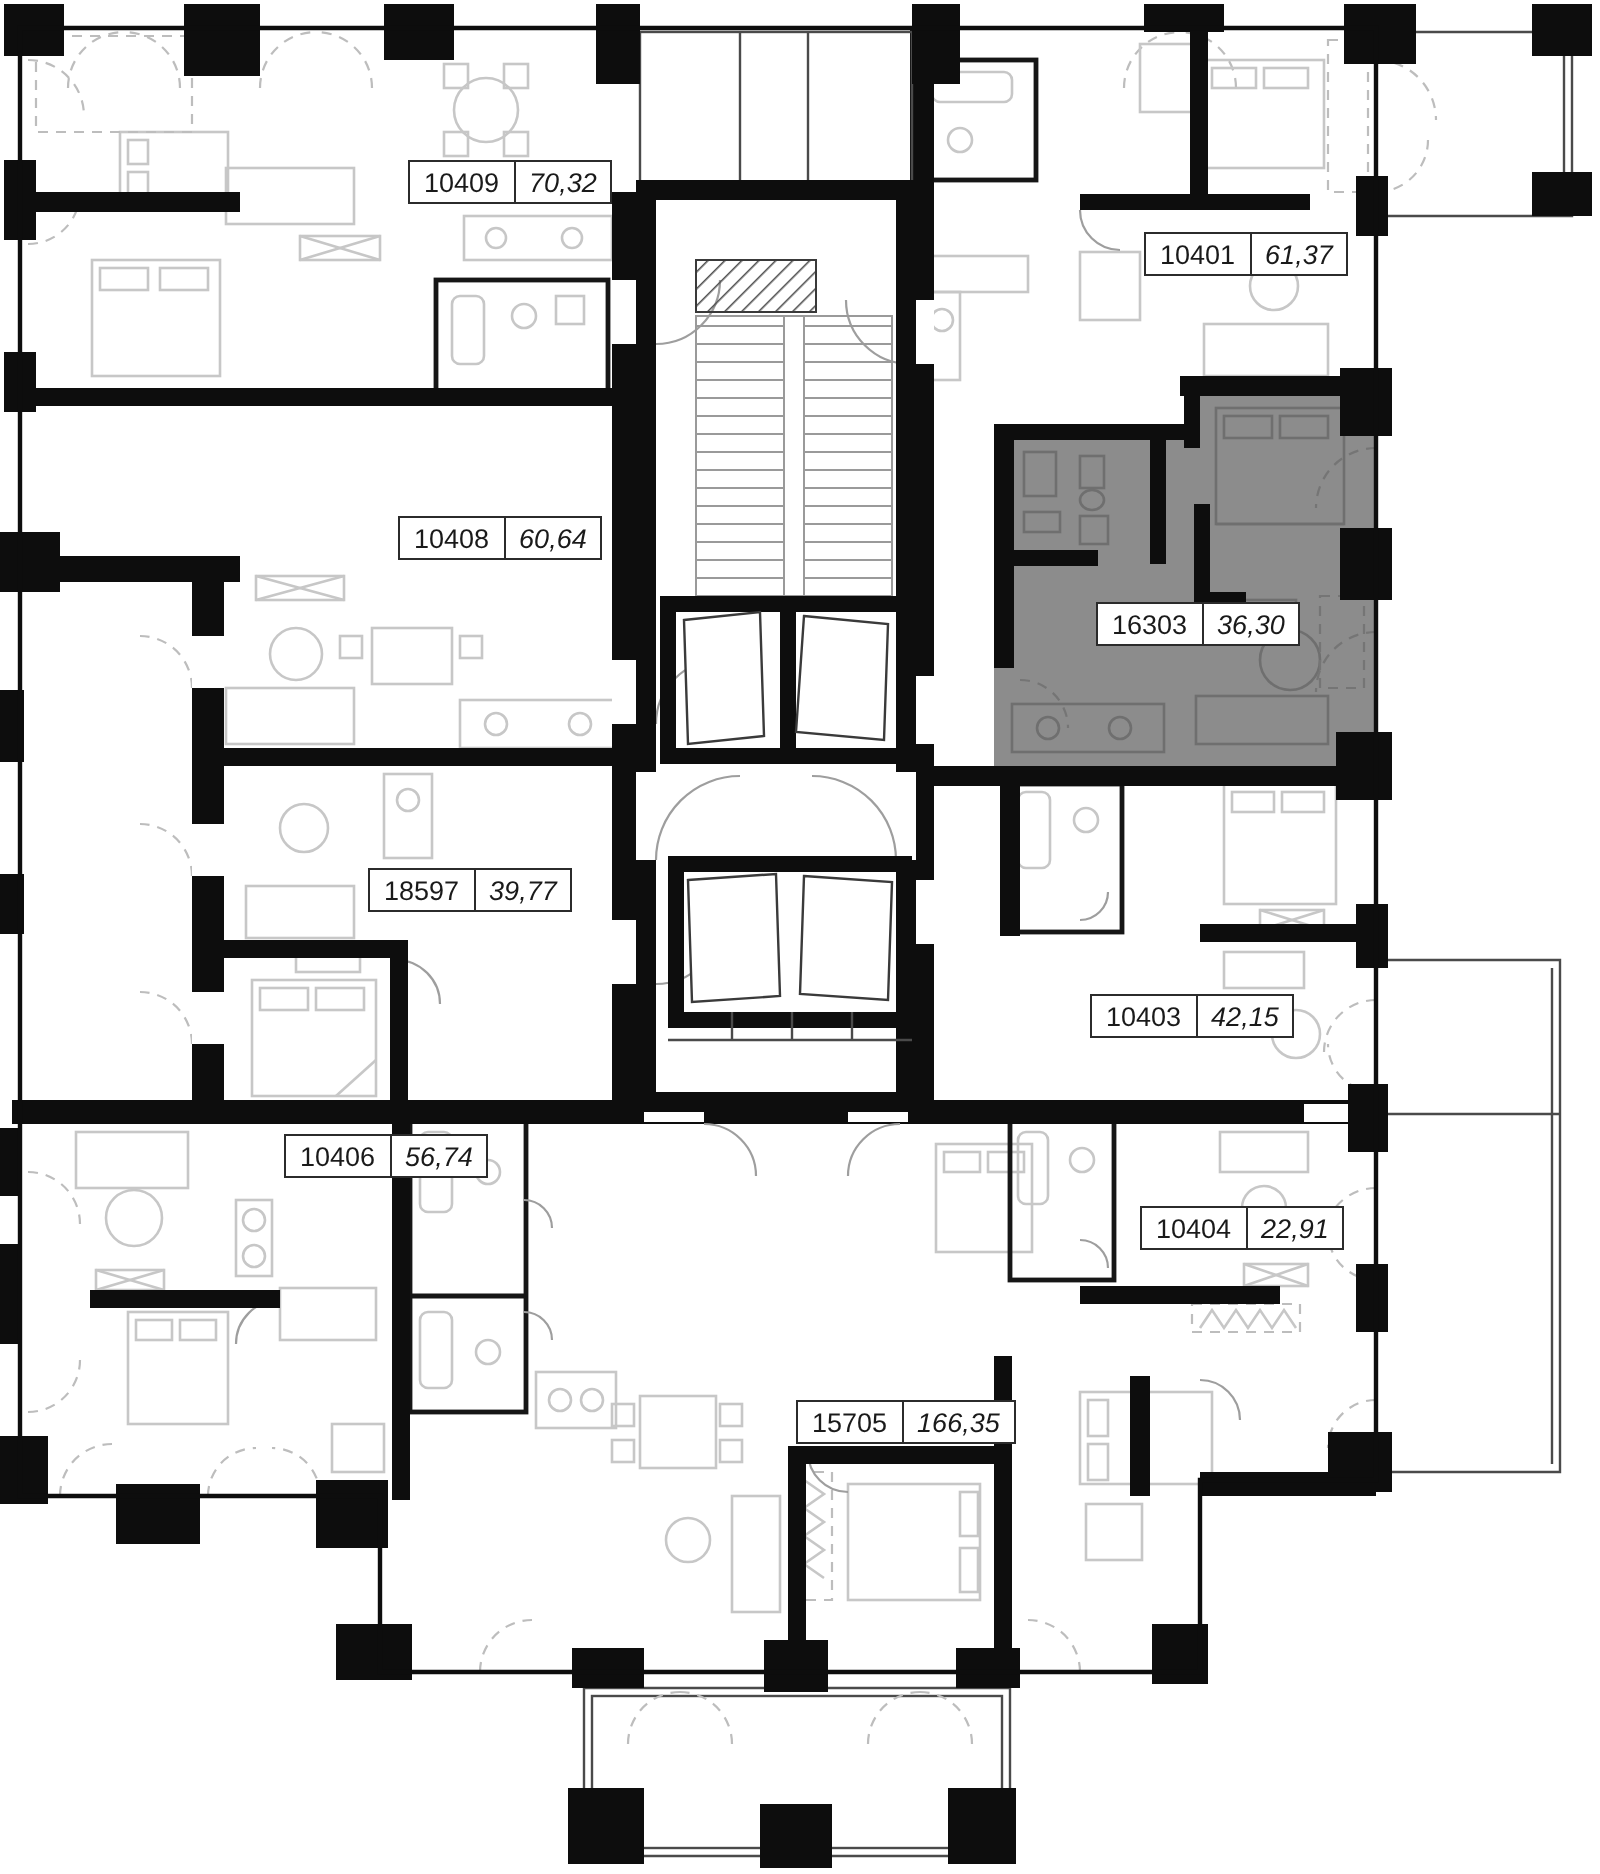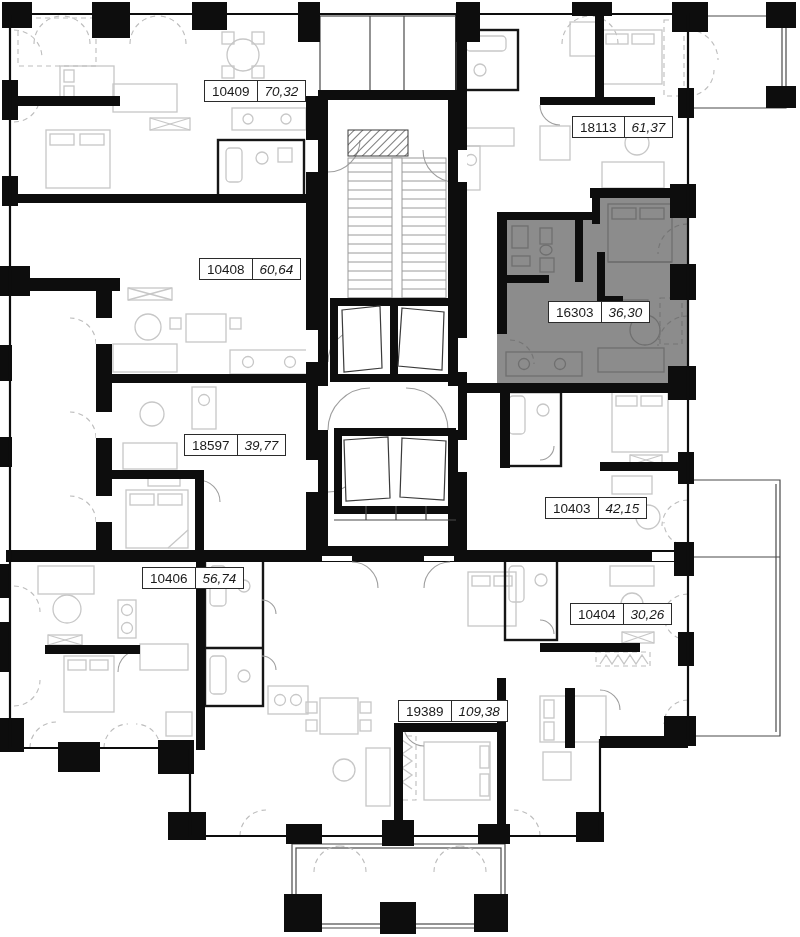--- a/index.html
+++ b/index.html
@@ -402,21 +402,21 @@
   </g>
 
   <path class="ol" d="M10,14 H688 V740 H600 V836 H190 V748 H10 Z"></path>
 </svg>
 
   <div class="unit-label" style="left:204px;top:80px">
     <span class="uid">10409</span>
     <span class="uarea">70,32</span>
   </div>
   <div class="unit-label" style="left:572px;top:116px">
-    <span class="uid">18113</span>
+    <span class="uid">10401</span>
     <span class="uarea">61,37</span>
   </div>
   <div class="unit-label" style="left:199px;top:258px">
     <span class="uid">10408</span>
     <span class="uarea">60,64</span>
   </div>
   <div class="unit-label" style="left:548px;top:301px">
     <span class="uid">16303</span>
     <span class="uarea">36,30</span>
   </div>
@@ -427,20 +427,20 @@
   <div class="unit-label" style="left:545px;top:497px">
     <span class="uid">10403</span>
     <span class="uarea">42,15</span>
   </div>
   <div class="unit-label" style="left:142px;top:567px">
     <span class="uid">10406</span>
     <span class="uarea">56,74</span>
   </div>
   <div class="unit-label" style="left:570px;top:603px">
     <span class="uid">10404</span>
-    <span class="uarea">30,26</span>
+    <span class="uarea">22,91</span>
   </div>
   <div class="unit-label" style="left:398px;top:700px">
-    <span class="uid">19389</span>
-    <span class="uarea">109,38</span>
+    <span class="uid">15705</span>
+    <span class="uarea">166,35</span>
   </div>
 
 </div>
 
 </body></html>

